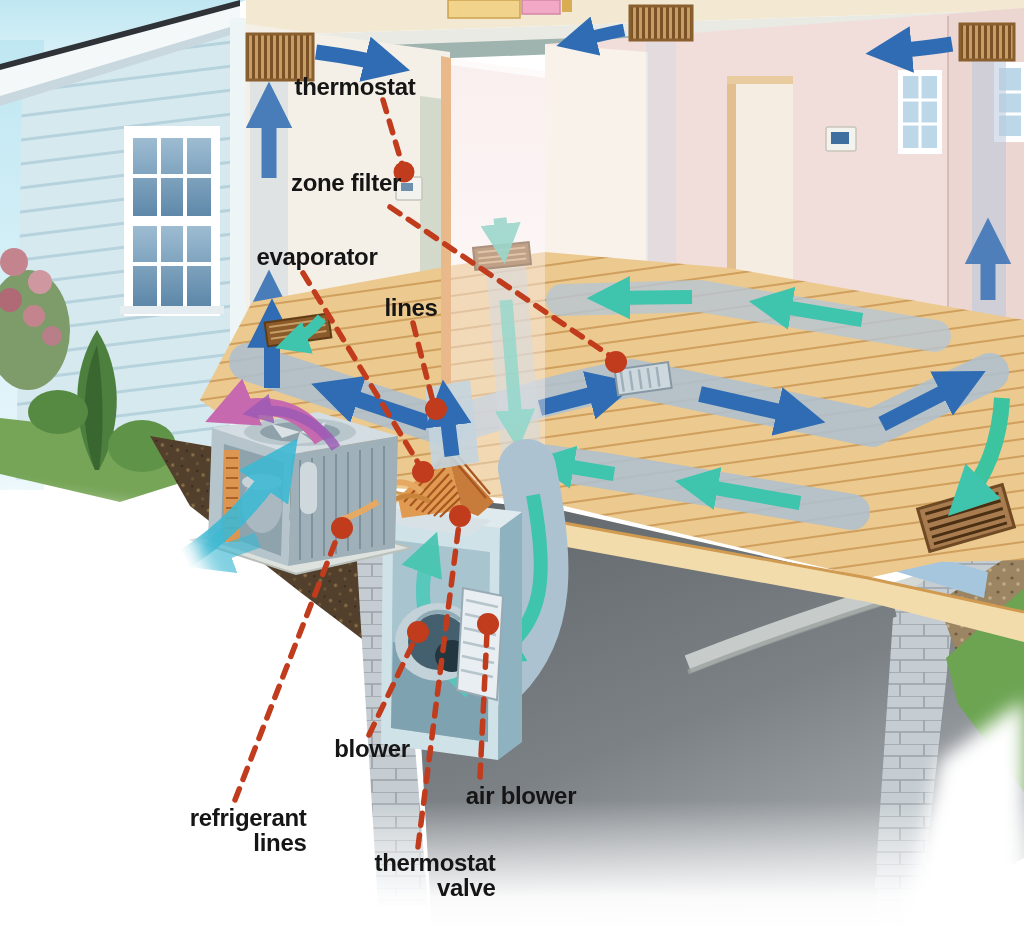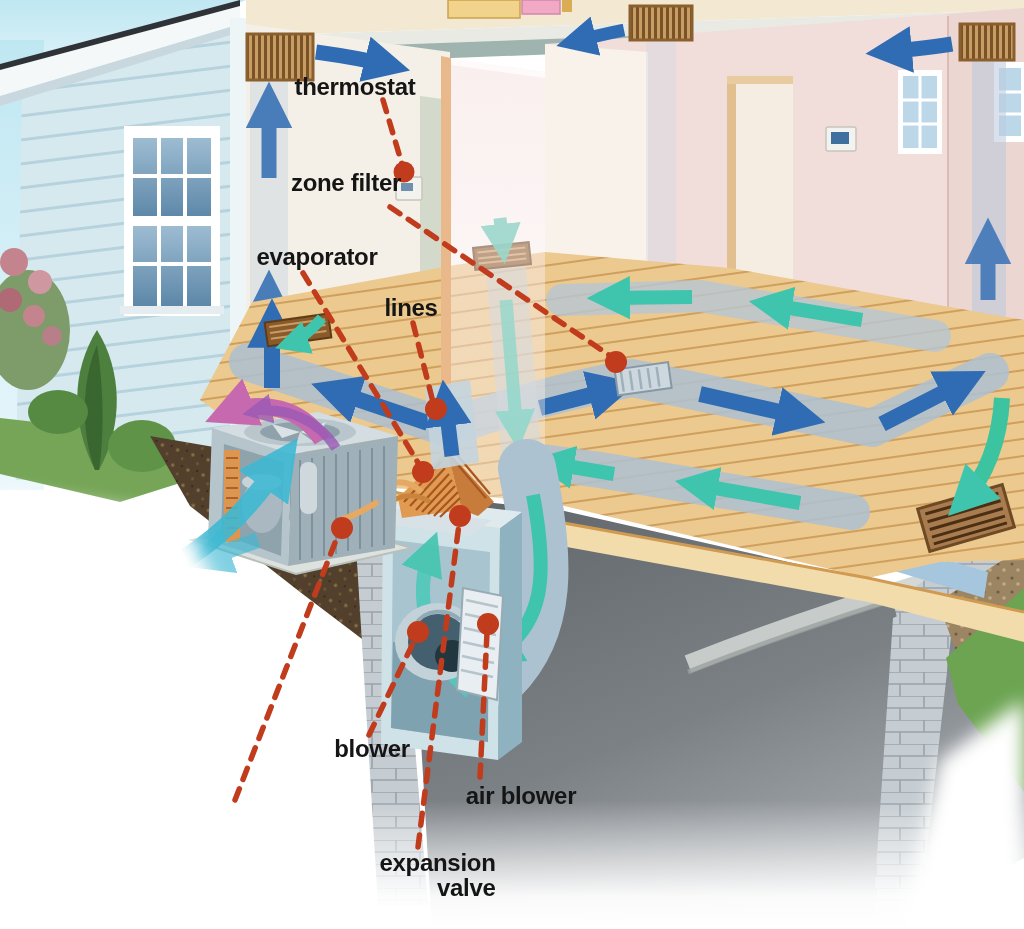--- a/index.html
+++ b/index.html
@@ -354,15 +354,16 @@
     <circle cx="460" cy="516" r="11"></circle>
     <circle cx="342" cy="528" r="11"></circle>
   </g>
 </svg>
 
 <div class="callout-label" style="left:355px;top:87px;white-space:nowrap;">thermostat</div>
 <div class="callout-label w130" style="left:336px;top:183px;">zone filter</div>
 <div class="callout-label" style="left:281px;top:257px;white-space:nowrap;margin-left:36px;">evaporator</div>
 <div class="callout-label" style="left:411px;top:308px;white-space:nowrap;">lines</div>
 <div class="callout-label" style="left:340px;top:749px;white-space:nowrap;margin-left:32px;">blower</div>
-<div class="callout-label w165" style="left:413px;top:876px;">expansion valve</div>
+<div class="callout-label w175" style="left:219px;top:831px;">refrigerant lines</div>
+<div class="callout-label w165" style="left:413px;top:876px;">thermostat valve</div>
 <div class="callout-label" style="left:521px;top:796px;white-space:nowrap;">air blower</div>
 </div>
 
 </body></html>

